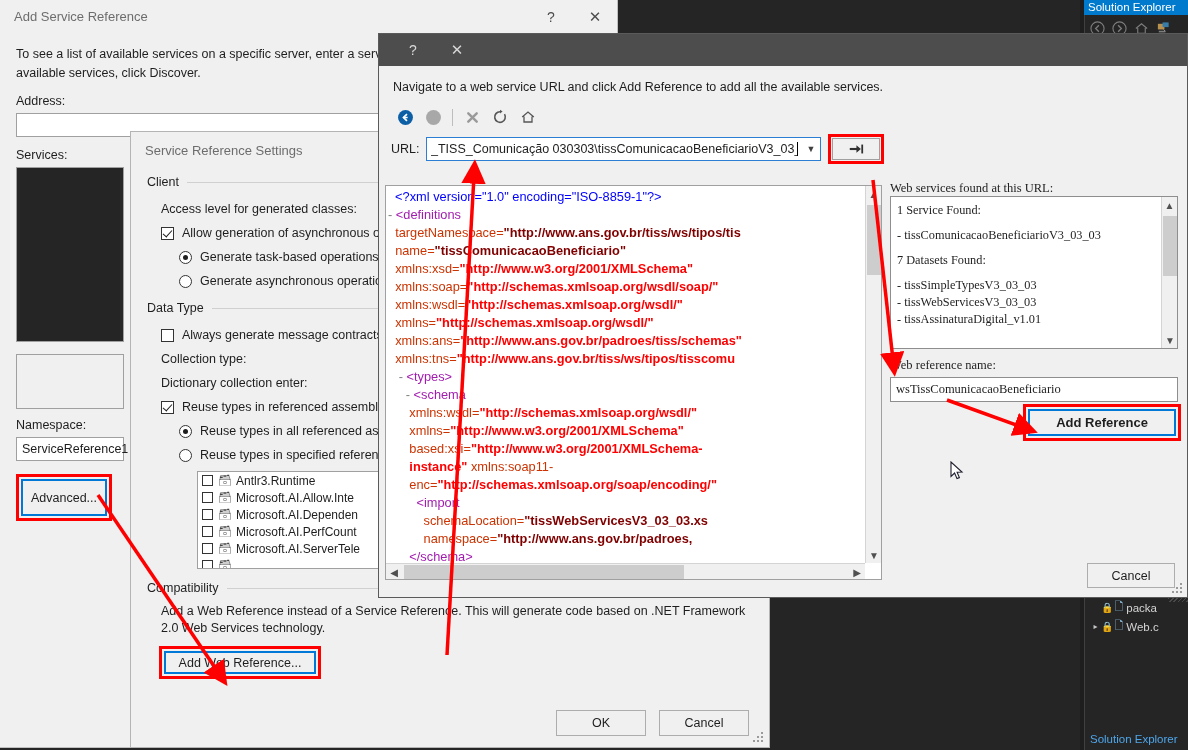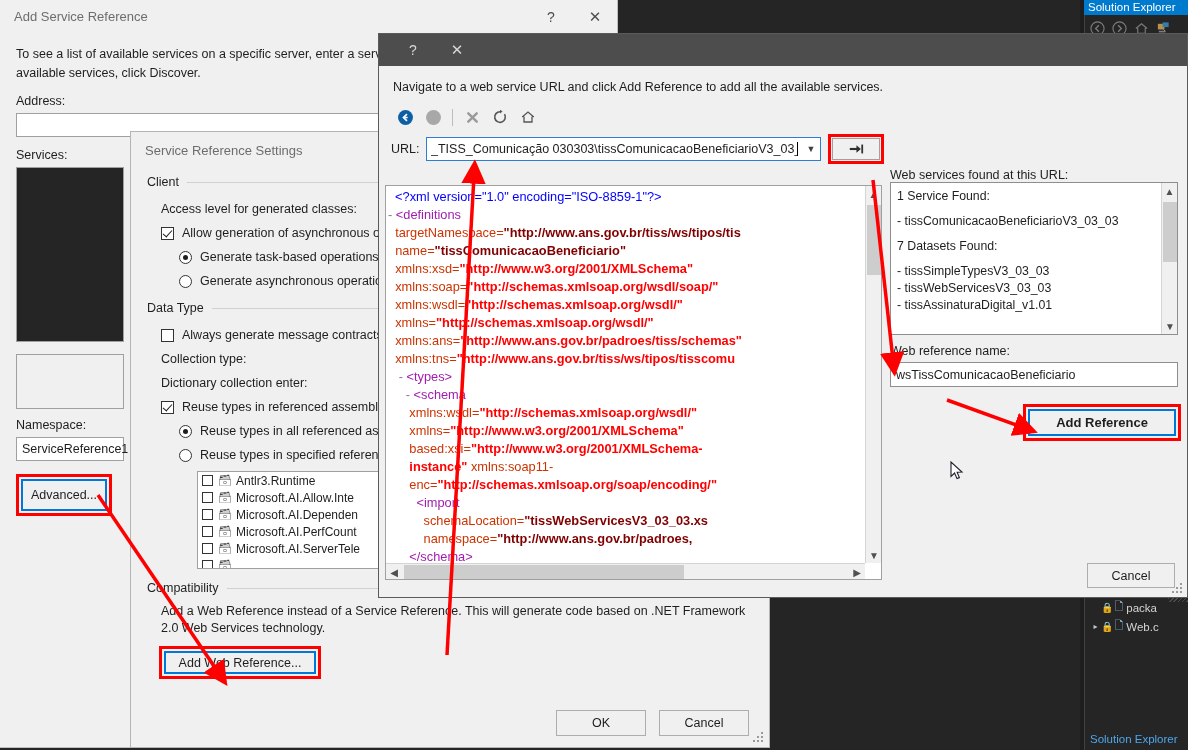--- a/index.html
+++ b/index.html
@@ -183,21 +183,21 @@
                   color:#505050; font-size:10px; }
   .vscroll .thumb { position:absolute; left:1px; width:14px; background:#cdcdcd; }
   .hscroll {
     position:absolute; left:0; right:16px; bottom:0; height:16px; background:#f0f0f0;
     border-top:1px solid #d4d4d4;
   }
   .hscroll .arr { position:absolute; top:0; height:16px; width:16px;
                   display:flex; align-items:center; justify-content:center; color:#505050; font-size:10px; }
   .hscroll .thumb { position:absolute; left:18px; top:1px; height:14px; width:280px; background:#cdcdcd; }
 
-  #awr-right { position:absolute; left:890px; top:168px; width:252px; }
+  #awr-right { position:absolute; left:890px; top:181px; width:252px;font-family:Liberation Serif, serif; }
   #awr-svc-list {
     margin-top:0; width:288px; height:153px; background:#fff; border:1px solid #8e8e8e;
     position:relative; overflow:hidden; font-size:12.3px;
   }
   #awr-svc-inner { padding:5px 6px; line-height:17px; }
   .svc-line { white-space:nowrap; }
   .svc-gap { height:8px; }
   #awr-refname-input {
     margin-top:4px; width:288px; height:25px; background:#fff; border:1px solid #8e8e8e;
     display:flex; align-items:center; padding-left:5px; font-size:12.5px;
@@ -290,21 +290,21 @@
     </div>
     <div class="lbl">Services:</div>
     <div id="asr-services-box" style="width:108px"></div>
     <div id="asr-desc-box" style="width:108px"></div>
     <div class="lbl" id="asr-ns-label">Namespace:</div>
     <div class="tbox" style="width:108px">
       <span>ServiceReference1</span>
     </div>
     <div id="asr-advanced-wrap">
       <span class="hl-red">
-        <span class="btn focus-blue" style="width:86px;height:32px">Advanced...</span>
+        <span class="btn focus-blue" style="width:86px;height:37px">Advanced...</span>
       </span>
     </div>
   </div>
 </div>
 
 <div id="dlg-srs" class="dlg">
   <div class="dlg-title">
     <span class="t-label">Service Reference Settings</span>
   </div>
 

